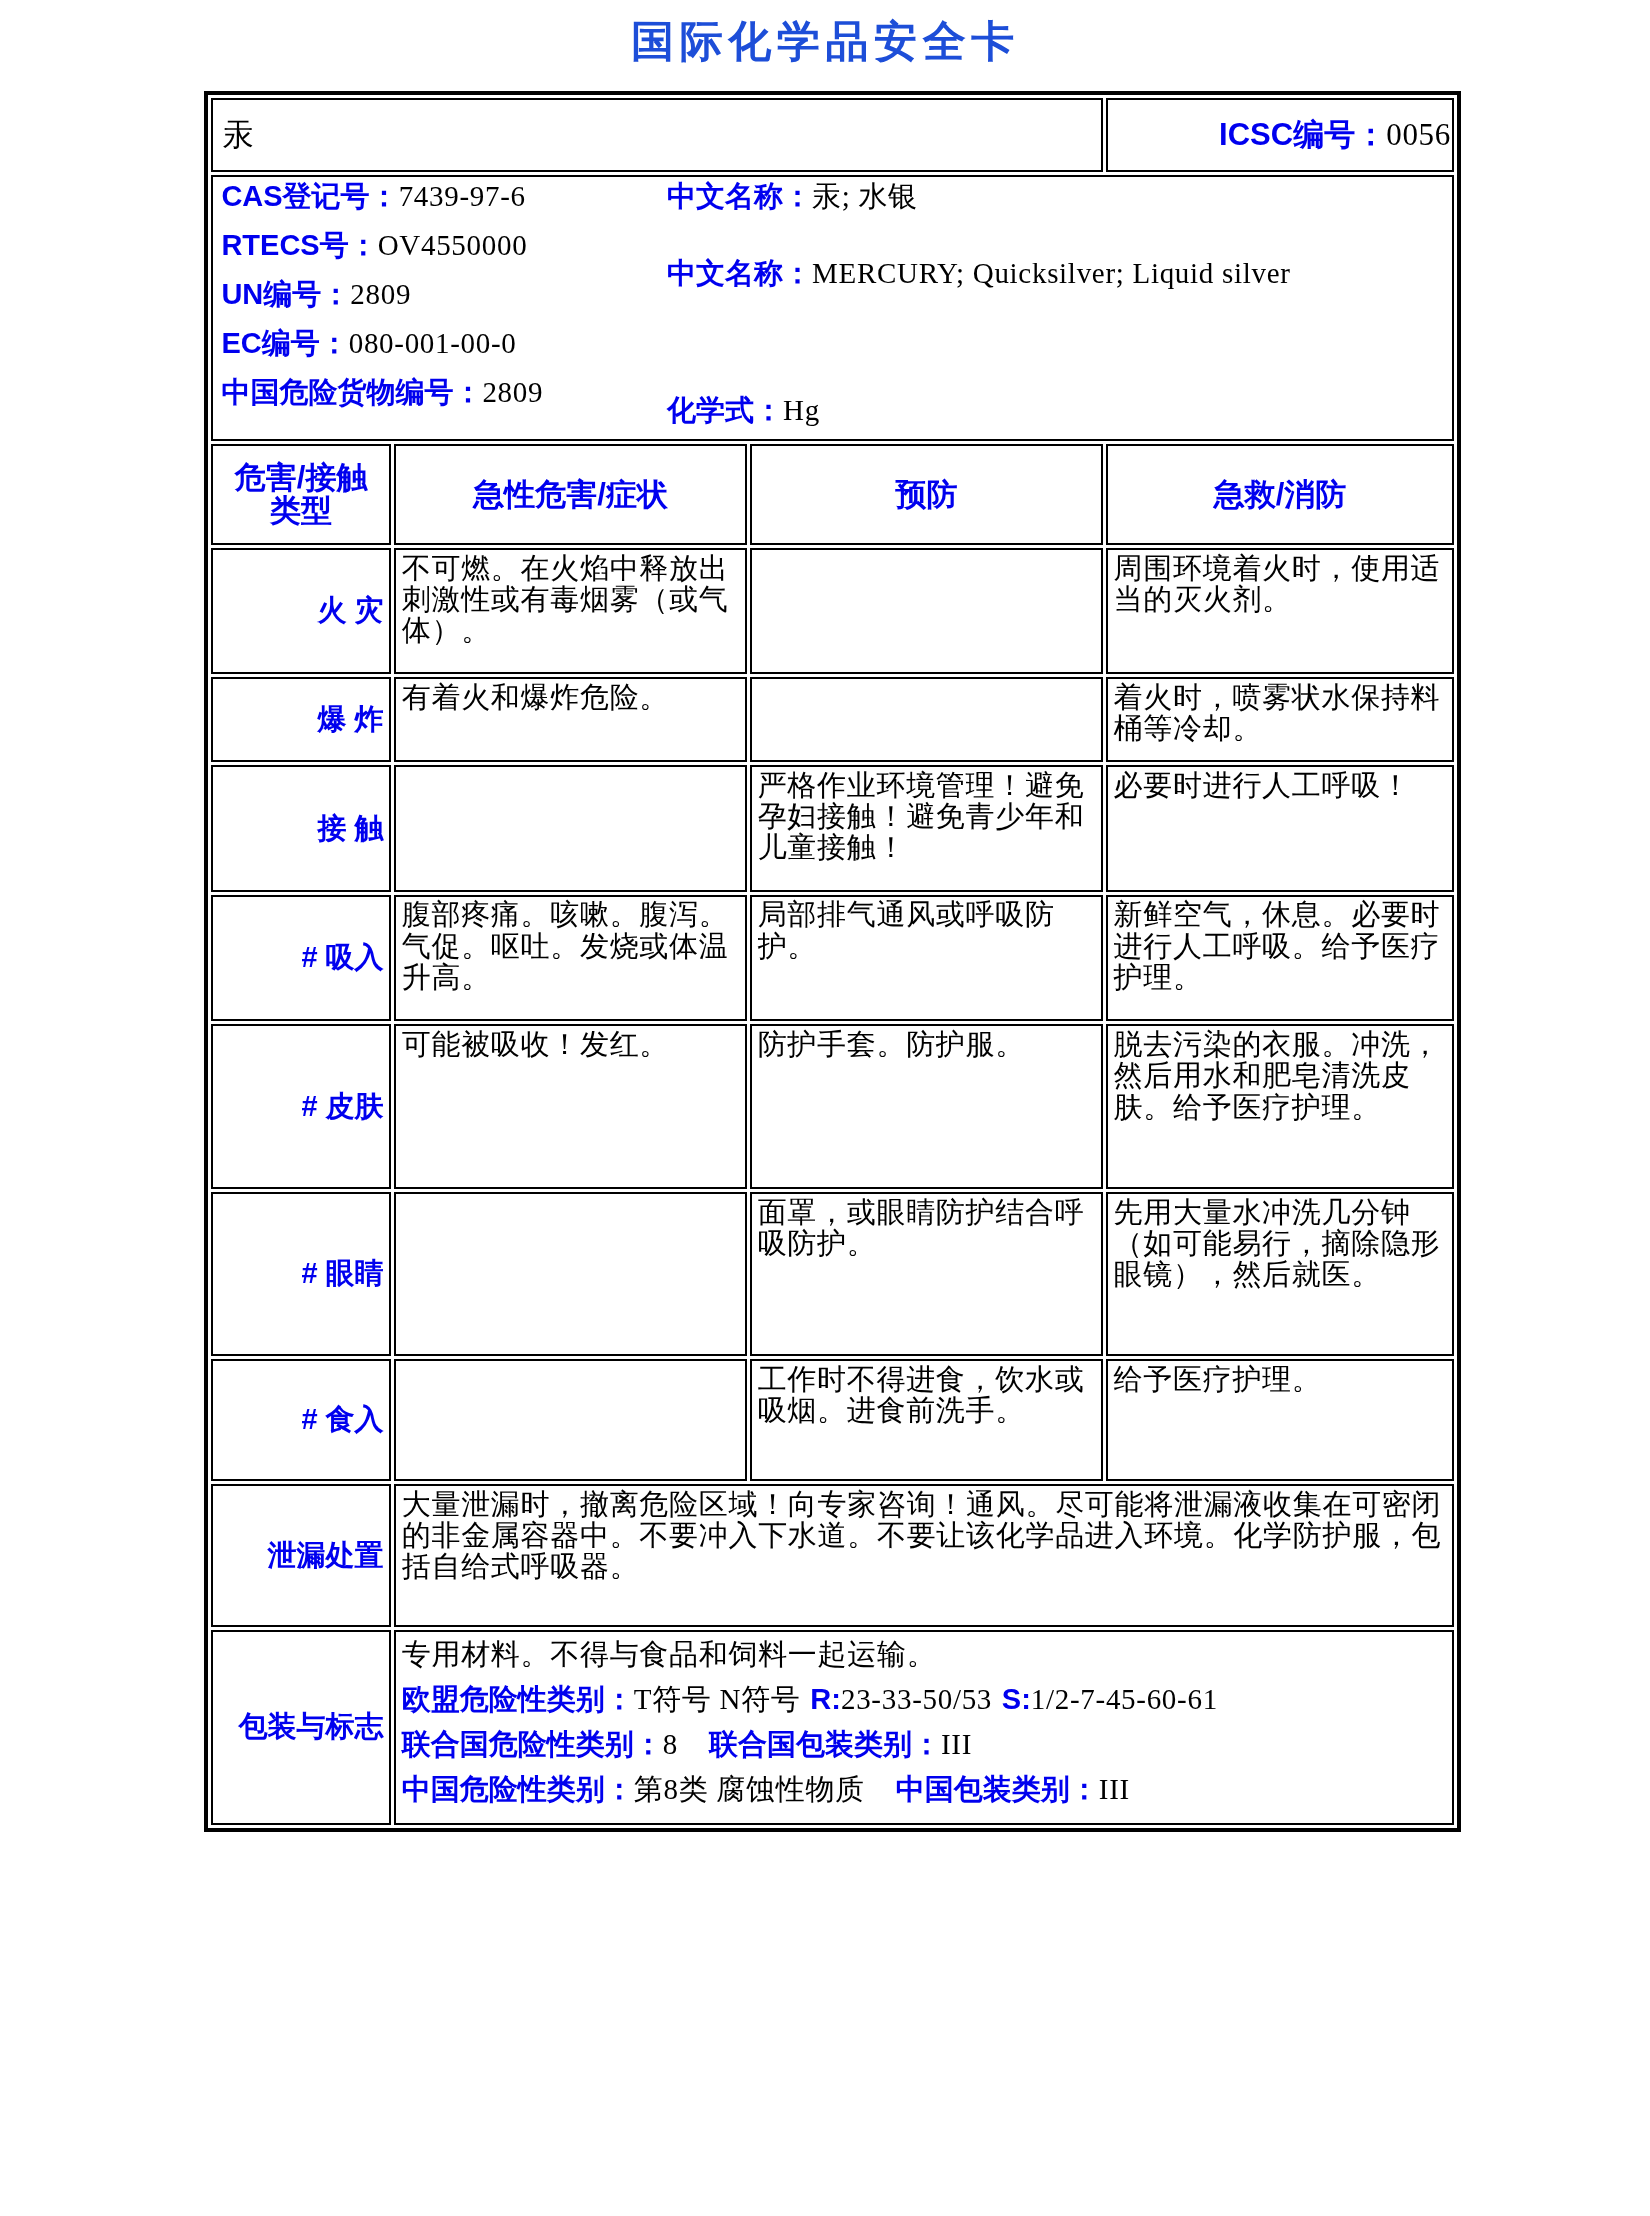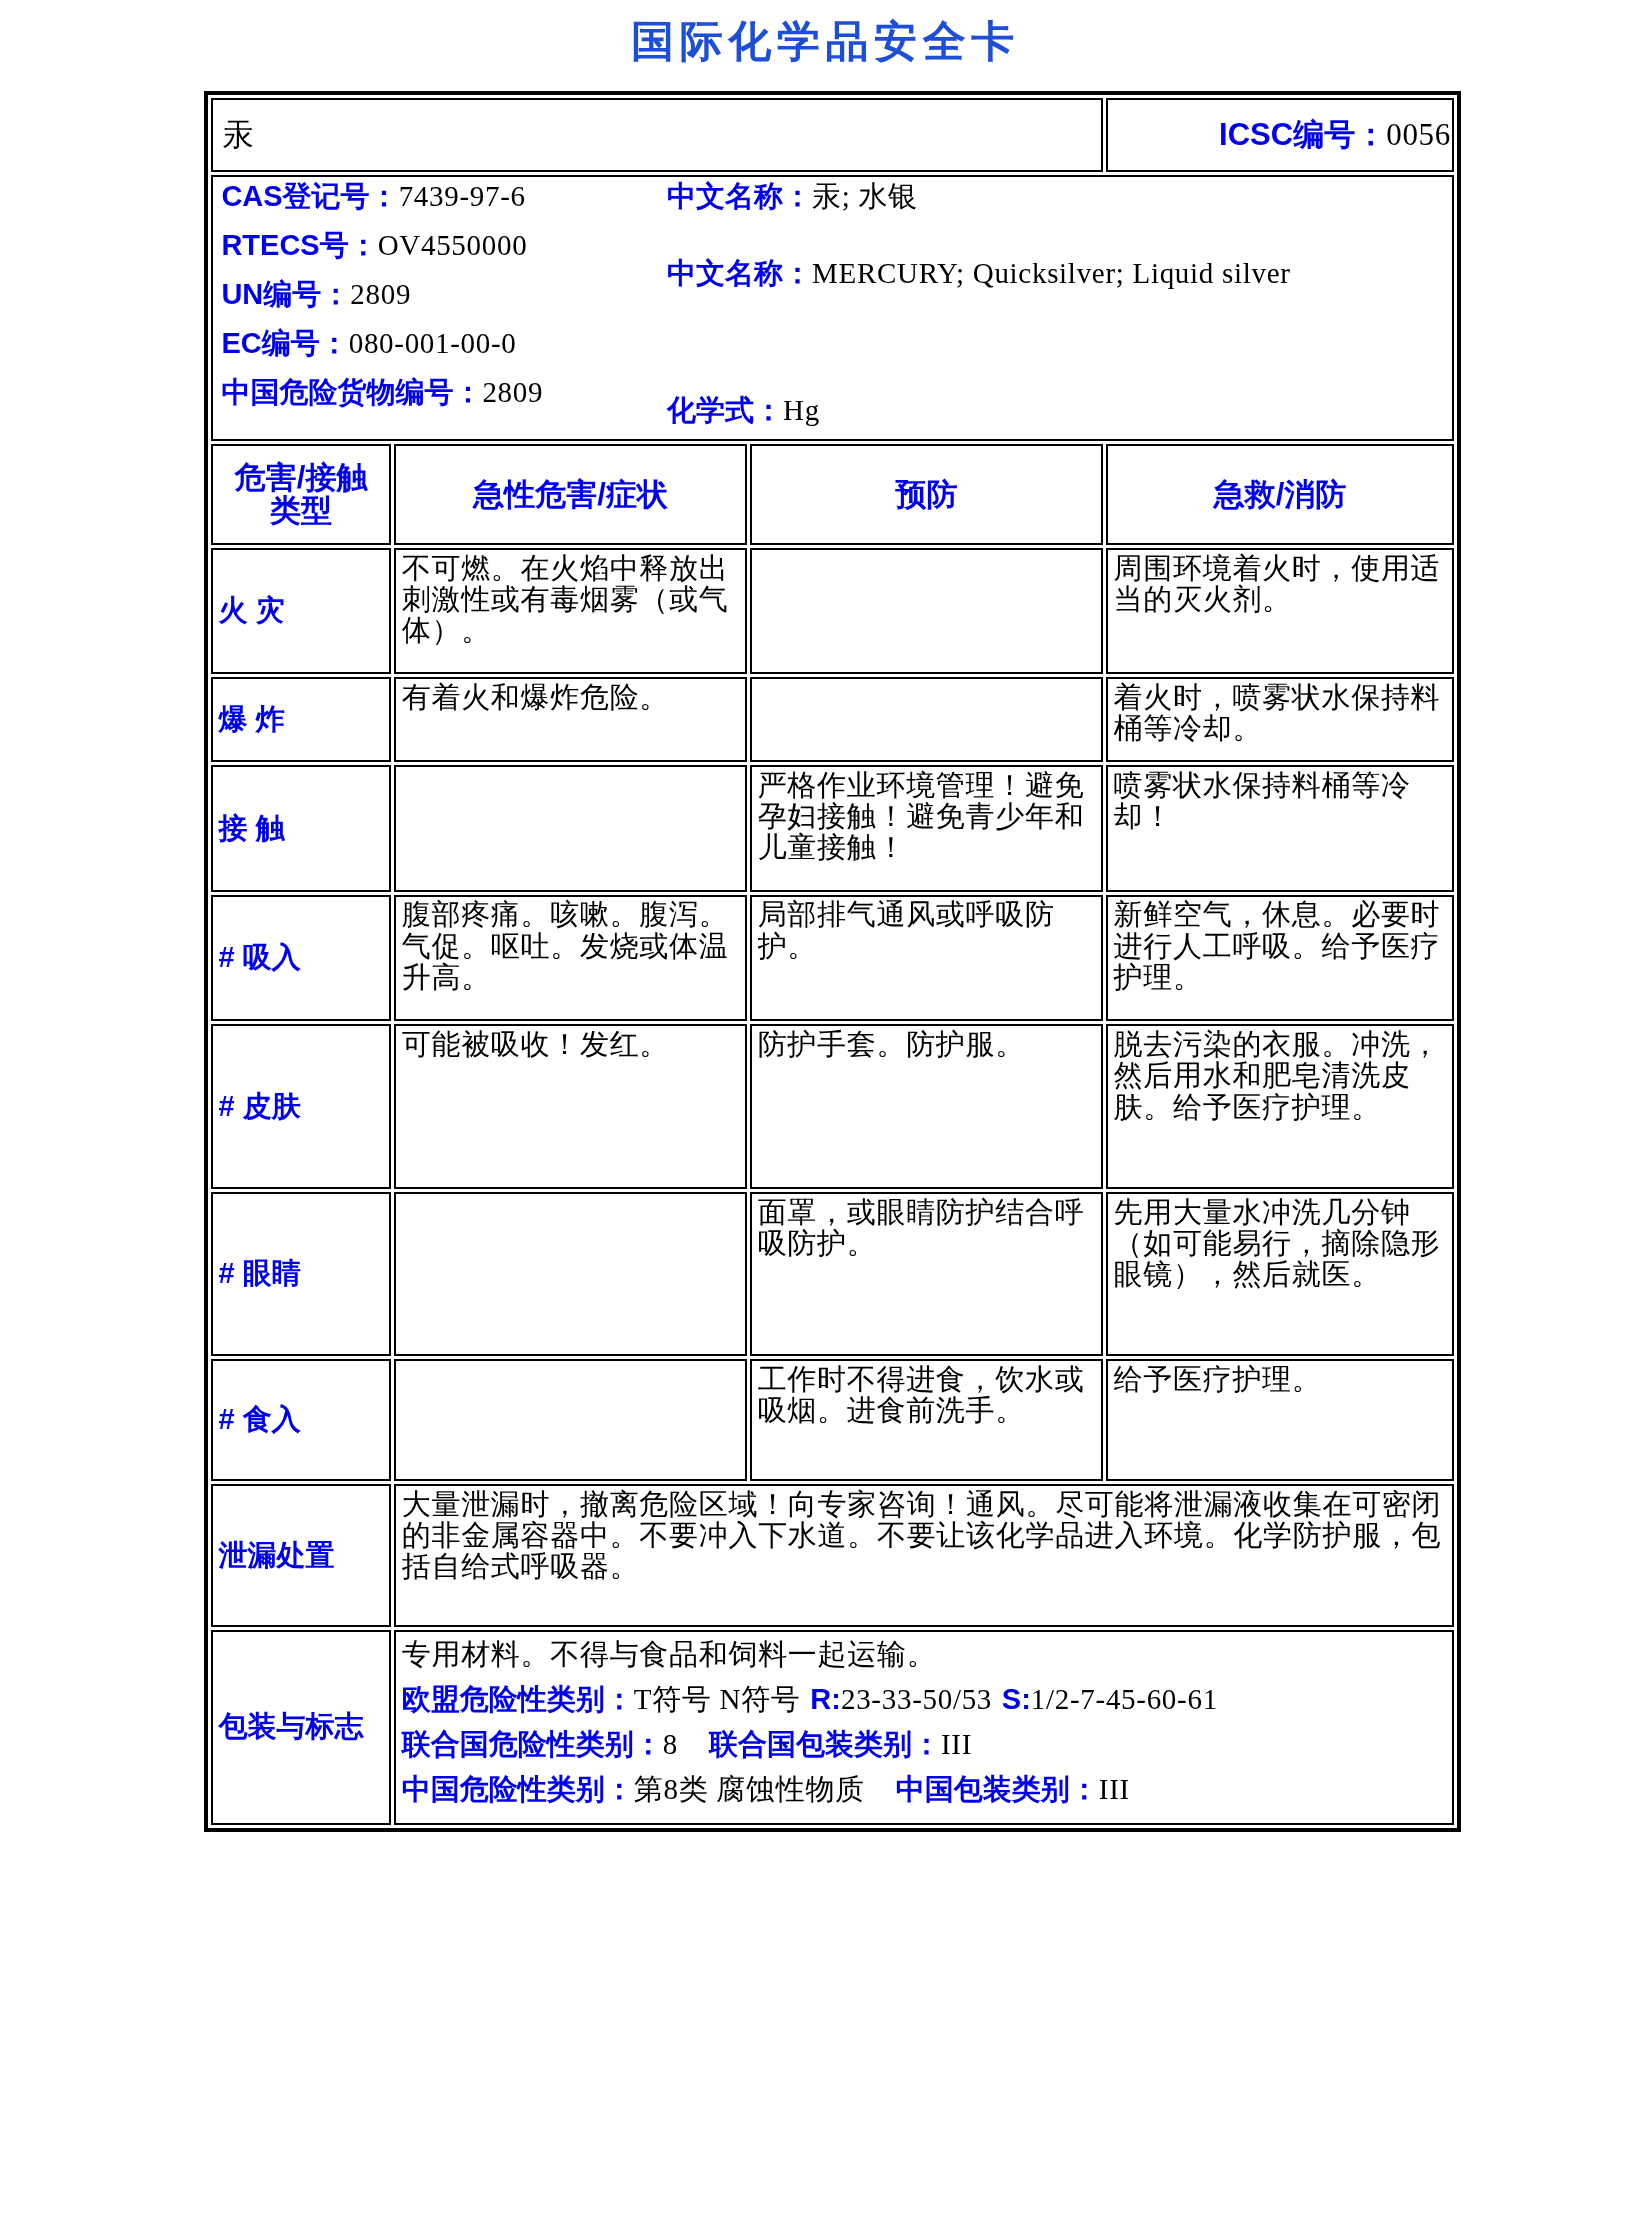--- a/index.html
+++ b/index.html
@@ -23,21 +23,21 @@
     border:2.1px solid #000;background:#fff;vertical-align:top;
     padding:2.8px 5.6px;font-size:29px;line-height:1.08;letter-spacing:0.7px;
     word-break:break-all;overflow:hidden;
   }
   .blue, .lbl{
     color:#0000ee;font-weight:bold;
     font-family:"Liberation Sans","DejaVu Sans",sans-serif;
     letter-spacing:0;
   }
   td.type-cell{
-    text-align:left;vertical-align:middle;
+    text-align:right;vertical-align:middle;
     font-size:29px;
   }
   td.head-cell{
     text-align:center;vertical-align:middle;font-size:31px;
   }
   .val{color:#000;font-weight:normal;font-family:"Liberation Serif","DejaVu Serif",serif;}
   .substance-cell{vertical-align:middle;padding-left:9.8px;font-size:31px;}
   .icsc-cell{vertical-align:middle;text-align:right;padding-right:1px;font-size:31px;}
   .identity-cell{position:relative;}
   .id-line{position:absolute;left:8.4px;white-space:nowrap;}
@@ -103,21 +103,21 @@
     <td class="type-cell lbl" style="height:75px">爆 炸</td>
     <td>有着火和爆炸危险。</td>
     <td></td>
     <td>着火时，喷雾状水保持料桶等冷却。</td>
   </tr>
 
   <tr>
     <td class="type-cell lbl" style="height:117px">接 触</td>
     <td></td>
     <td>严格作业环境管理！避免孕妇接触！避免青少年和儿童接触！</td>
-    <td>喷雾状水保持料桶等冷却！</td>
+    <td>必要时进行人工呼吸！</td>
   </tr>
 
   <tr>
     <td class="type-cell lbl" style="height:117px"># 吸入</td>
     <td>腹部疼痛。咳嗽。腹泻。气促。呕吐。发烧或体温升高。</td>
     <td>局部排气通风或呼吸防护。</td>
     <td>新鲜空气，休息。必要时进行人工呼吸。给予医疗护理。</td>
   </tr>
 
   <tr>

